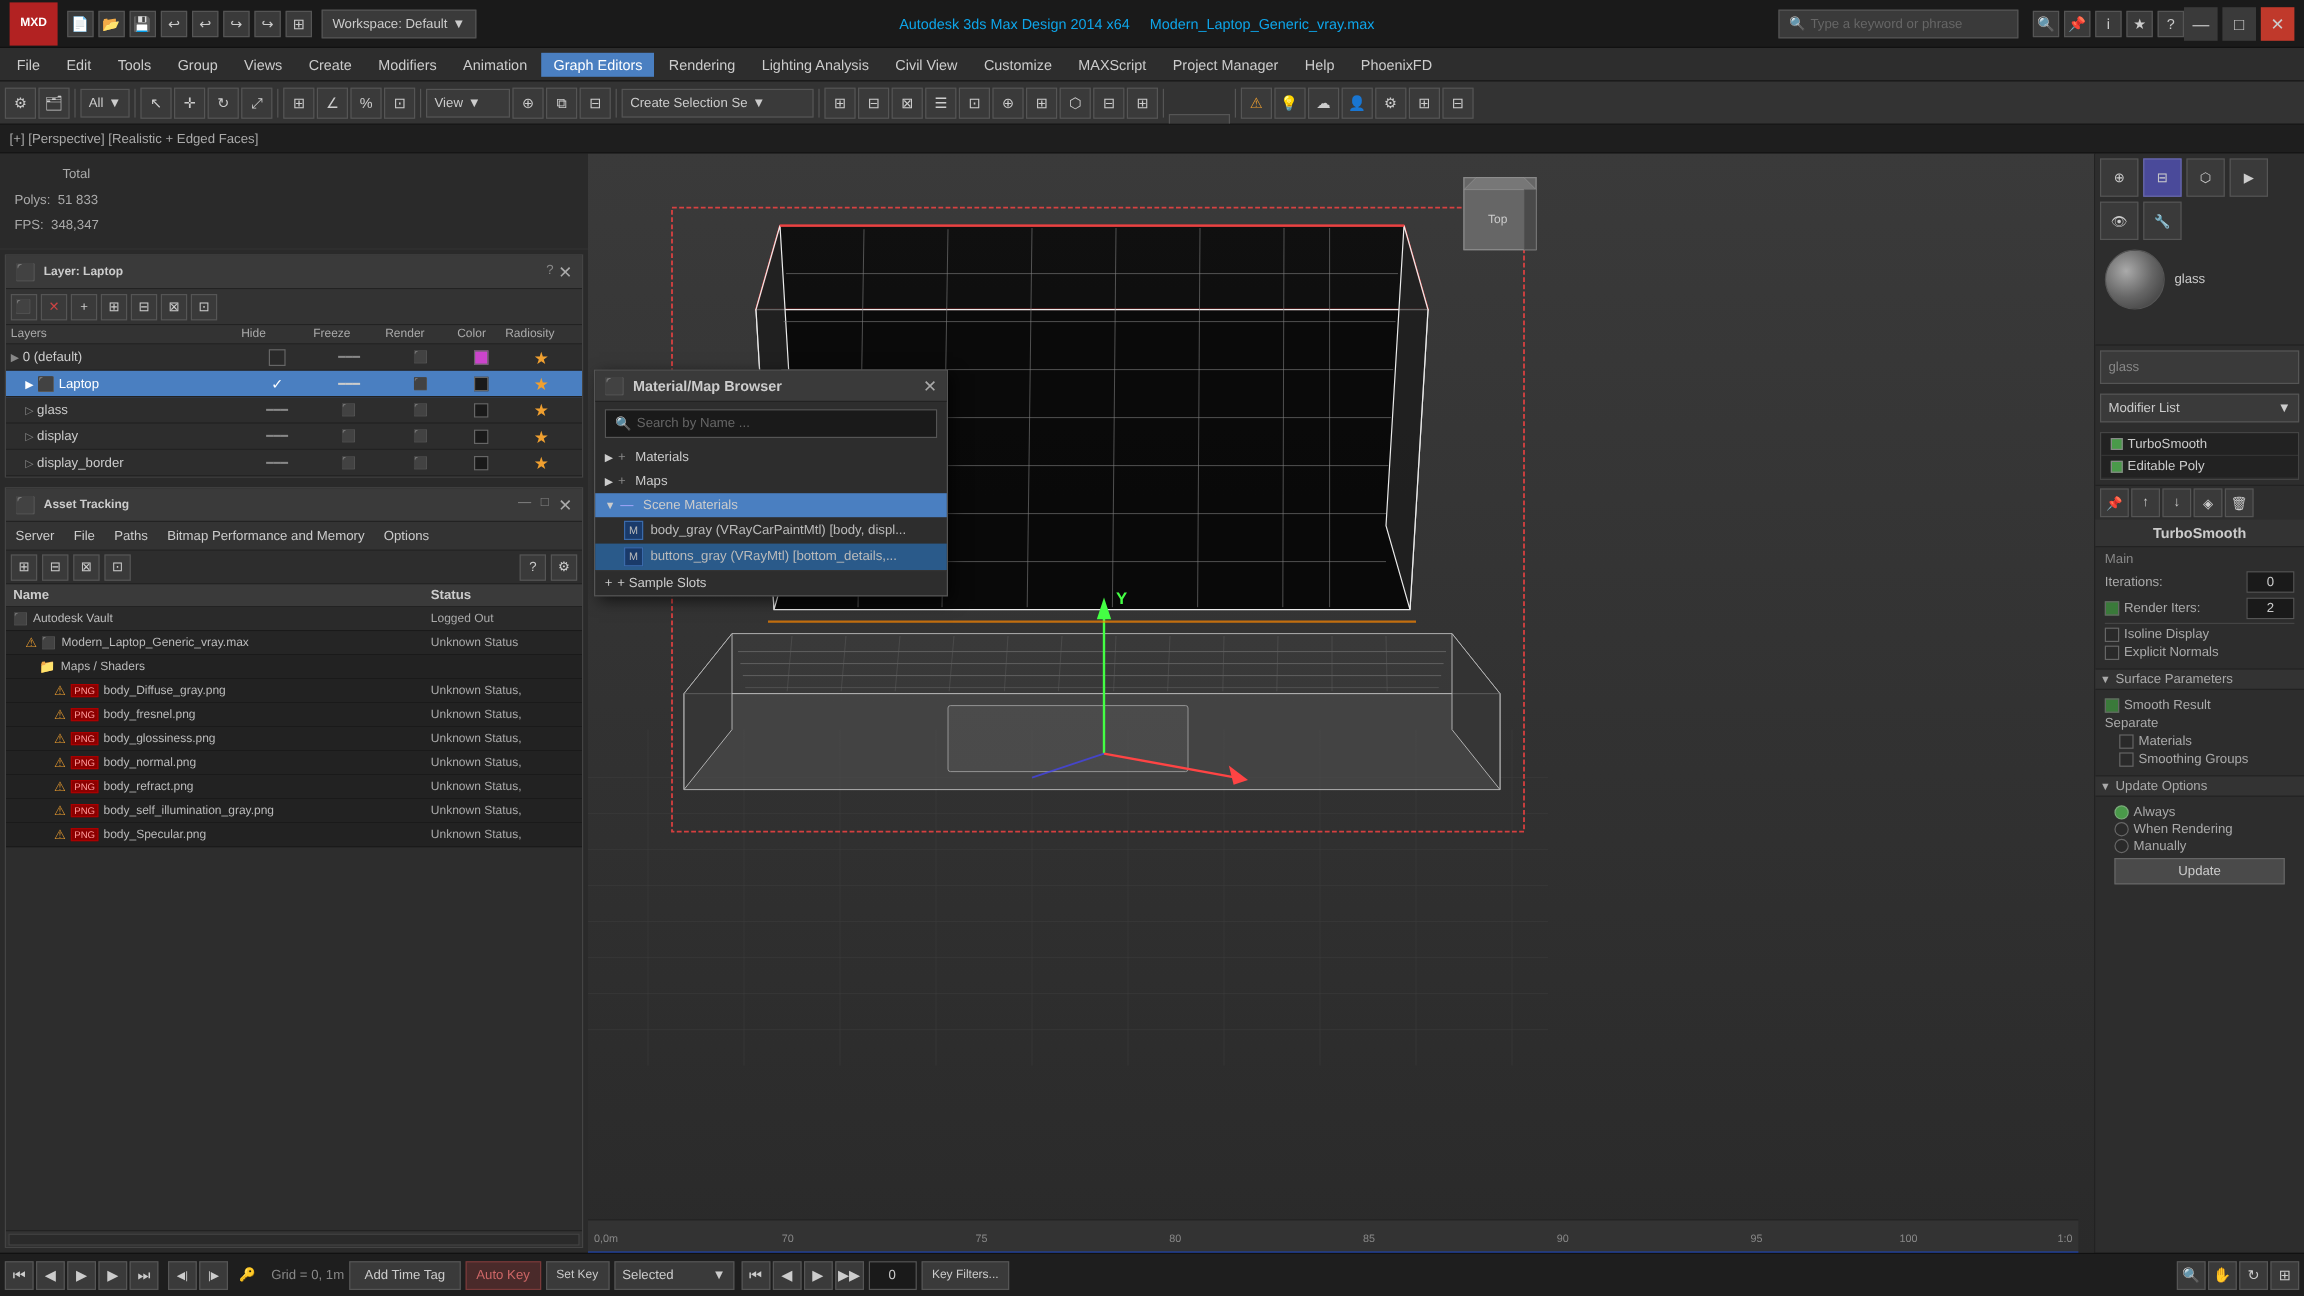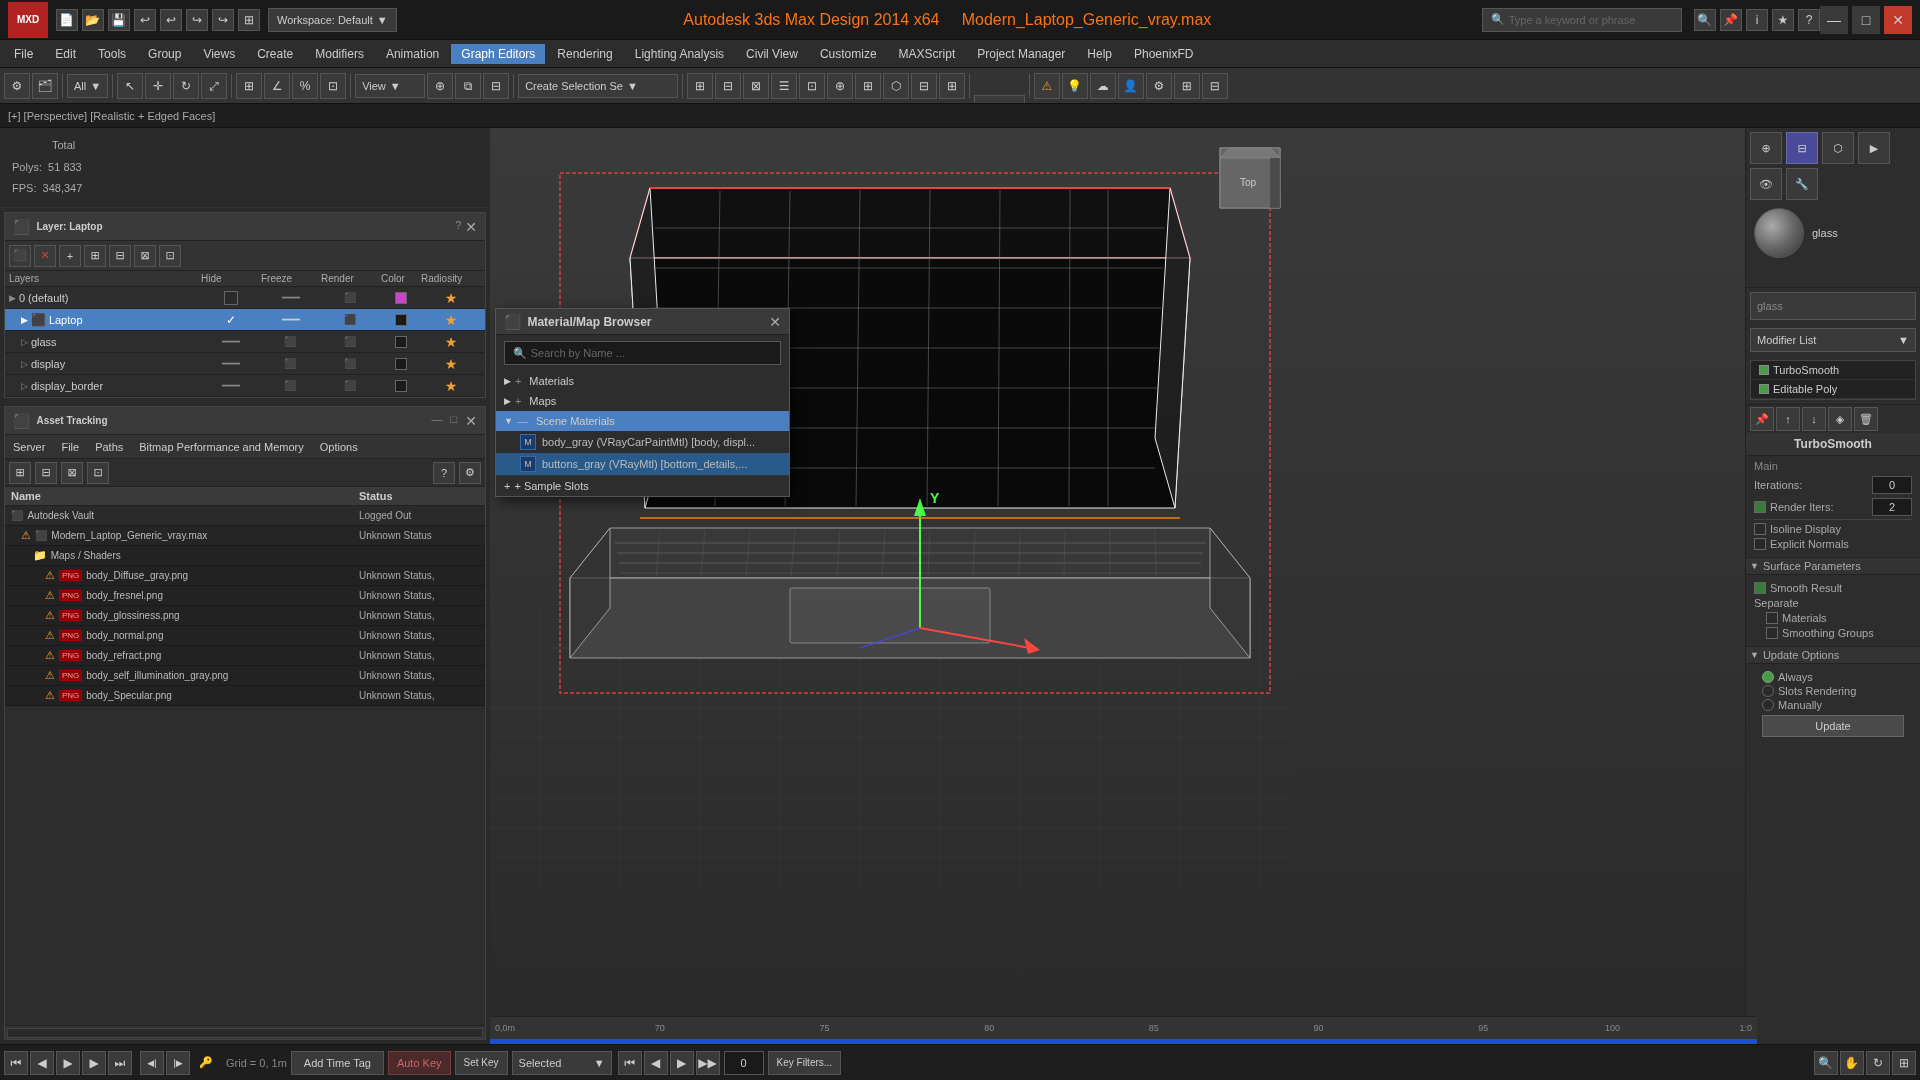--- a/index.html
+++ b/index.html
@@ -62,22 +62,22 @@
       display: flex;
       align-items: center;
       gap: 4px;
       margin-right: 16px;
       cursor: pointer;
       height: 24px;
     }
     .title-center {
       flex: 1;
       text-align: center;
-      color: #f97316;
-      font-size: 16px;
+      color: #0ea5e9;
+      font-size: 12px;
     }
     .search-bar {
       background: #3a3a3a;
       border: 1px solid #555;
       padding: 2px 8px;
       color: #888;
       width: 200px;
       height: 24px;
       display: flex;
       align-items: center;
@@ -1473,33 +1473,33 @@
     </div>
 
     <div class="ts-section">
       <div class="radio-group">
         <div class="radio-item">
           <div class="radio-dot selected"></div>
           <span>Always</span>
         </div>
         <div class="radio-item">
           <div class="radio-dot"></div>
-          <span>Slots Rendering</span>
+          <span>When Rendering</span>
         </div>
         <div class="radio-item">
           <div class="radio-dot"></div>
           <span>Manually</span>
         </div>
       </div>
       <div class="ts-update-btn">Update</div>
     </div>
   </div>
 </div>
 
-<div class="time-ruler" style="position:absolute;bottom:36px;left:490px;right:163px;height:28px;background:#333;border-top:1px solid #222;border-bottom:5px solid #1d4ed8;">
+<div class="time-ruler" style="position:absolute;bottom:36px;left:490px;right:188px;height:28px;background:#333;border-top:1px solid #222;border-bottom:1px solid #1d4ed8;">
   <div style="position:relative;width:100%;height:100%;overflow:hidden">
     <span style="position:absolute;left:5px;bottom:4px;font-size:9px;color:#888">0,0m</span>
     <span style="position:absolute;left:13%;bottom:4px;font-size:9px;color:#888">70</span>
     <span style="position:absolute;left:26%;bottom:4px;font-size:9px;color:#888">75</span>
     <span style="position:absolute;left:39%;bottom:4px;font-size:9px;color:#888">80</span>
     <span style="position:absolute;left:52%;bottom:4px;font-size:9px;color:#888">85</span>
     <span style="position:absolute;left:65%;bottom:4px;font-size:9px;color:#888">90</span>
     <span style="position:absolute;left:78%;bottom:4px;font-size:9px;color:#888">95</span>
     <span style="position:absolute;left:88%;bottom:4px;font-size:9px;color:#888">100</span>
     <span style="position:absolute;right:5px;bottom:4px;font-size:9px;color:#888">1:0</span>

